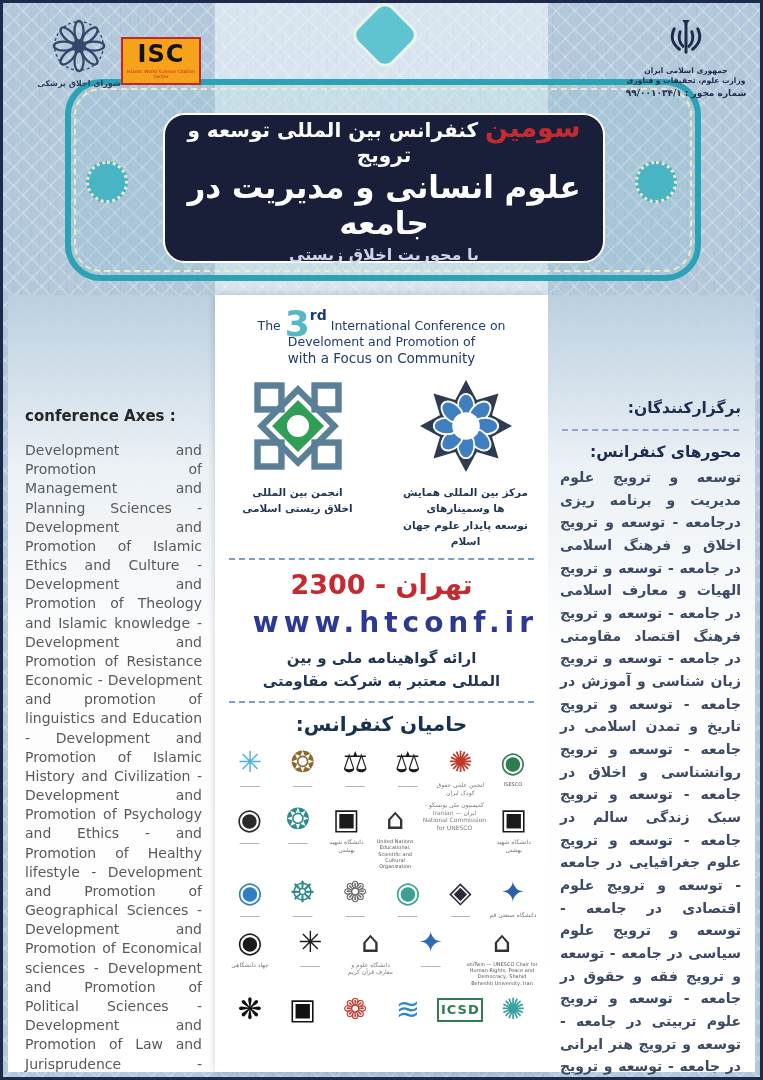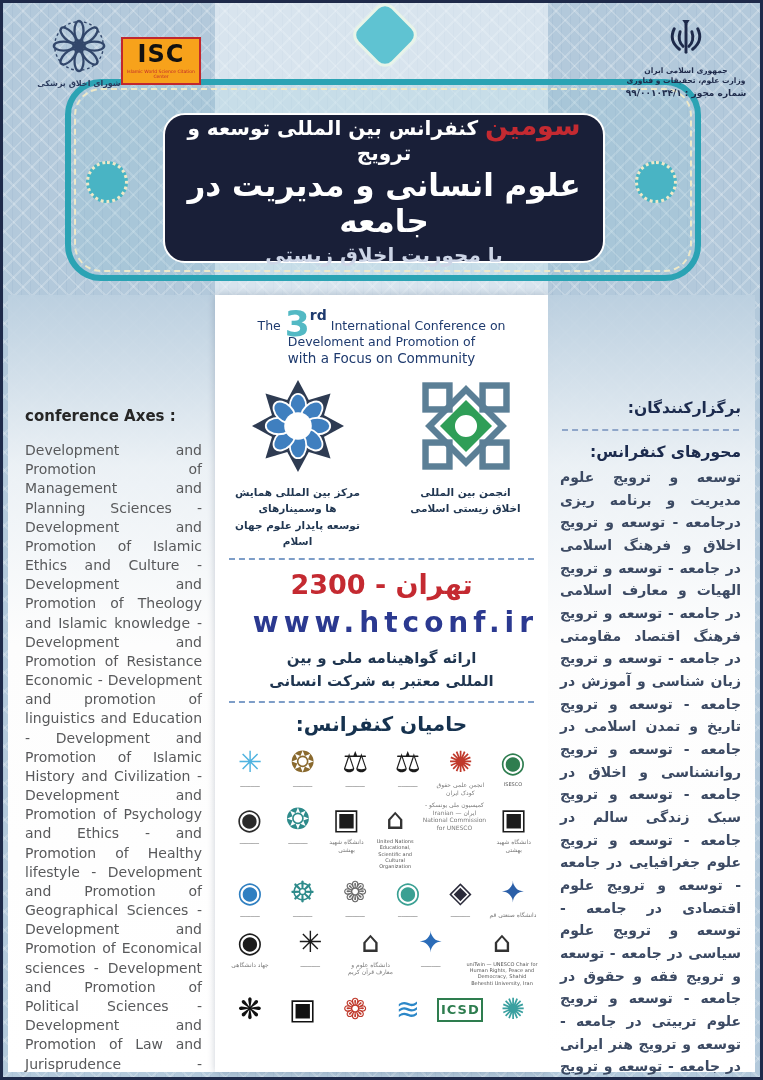--- a/index.html
+++ b/index.html
@@ -25,21 +25,21 @@
   .medallion-side{ position:absolute; top:158px; width:42px; height:42px; border-radius:50%;
     background:#49b4c4; border:3px dotted #efe9c8; }
   .medallion-side.l{ left:83px; } .medallion-side.r{ right:83px; }
   .banner{ position:absolute; left:160px; top:110px; width:442px; height:150px;
     background:#191f38; border:2px solid #ffffff; border-radius:22px;
     display:flex; flex-direction:column; justify-content:center; align-items:center;
     direction:rtl; text-align:center; }
   .banner .b1{ font-size:20px; color:#ffffff; font-weight:bold; }
   .banner .b1 .accent{ font-size:27px; font-weight:bold; }
   .banner .b2{ font-size:31px; color:#ffffff; font-weight:bold; margin-top:2px; }
-  .banner .b3{ font-size:20px; color:#cdd5e6; font-weight:bold; margin-top:4px; }
+  .banner .b3{ font-size:16px; color:#cdd5e6; font-weight:bold; margin-top:4px; }
   .org-left{ position:absolute; left:18px; top:16px; width:92px; text-align:center; color:#2c3c5e;margin-left:12px; }
   .org-left .cap{ font-size:8px; font-weight:bold; margin-top:2px; }
   .isc{ position:absolute; left:118px; top:34px; width:80px; height:48px;
     background:#f7a21b; border:2.5px solid #c1272d; text-align:center; }
   .isc .lbl{ font-size:24px; font-weight:bold; color:#111; line-height:30px; letter-spacing:1px;}
   .isc .sub{ font-size:4.5px; color:#c1272d; line-height:5px; }
   .org-right{ position:absolute; right:10px; top:14px; width:128px; text-align:center; color:#1e2a4a; }
   .org-right .cap{ font-size:7.5px; font-weight:bold; margin-top:1px; }
   .org-right .lic{ font-size:9px; font-weight:bold; margin-top:3px; direction:rtl; }
   
@@ -153,20 +153,37 @@
       <div class="etitle">
         <div class="et1">
           <span>The</span>
           <span class="num">3</span><span class="ord">rd</span>
           <span>International Conference on Develoment and Promotion of</span>
         </div>
         <div class="et3">with a Focus on Community</div>
       </div>
 
       <div class="mlogos">
+        <div class="mlogo">
+          <svg width="92" height="92" viewBox="0 0 100 100">
+            <g fill="none" stroke="#5b7f96" stroke-width="7">
+              <rect x="22" y="22" width="56" height="56" transform="rotate(45 50 50)"></rect>
+              <rect x="6" y="6" width="26" height="26"></rect>
+              <rect x="68" y="6" width="26" height="26"></rect>
+              <rect x="6" y="68" width="26" height="26"></rect>
+              <rect x="68" y="68" width="26" height="26"></rect>
+            </g>
+            <rect x="30" y="30" width="40" height="40" transform="rotate(45 50 50)" fill="#2f9e57"></rect>
+            <circle cx="50" cy="50" r="13" fill="#ffffff" stroke="#2f9e57" stroke-width="2"></circle>
+          </svg>
+          <div class="cap">
+            <span>انجمن بین المللی</span><br>
+            <span>اخلاق زیستی اسلامی</span>
+          </div>
+        </div>
         <div class="mlogo">
           <svg width="92" height="92" viewBox="0 0 100 100">
             <defs>
               <path id="dk" d="M50 0 L64 26 L50 38 L36 26 Z" fill="#2e3b52"></path>
               <ellipse id="bl" cx="50" cy="29" rx="9" ry="14" fill="#3f7fbf" stroke="#ffffff" stroke-width="2"></ellipse>
             </defs>
             <use href="#dk"></use>
               <use href="#dk" transform="rotate(45 50 50)"></use>
             <use href="#dk" transform="rotate(90 50 50)"></use>
               <use href="#dk" transform="rotate(135 50 50)"></use>
@@ -182,44 +199,27 @@
               <use href="#bl" transform="rotate(225 50 50)"></use>
             <use href="#bl" transform="rotate(270 50 50)"></use>
               <use href="#bl" transform="rotate(315 50 50)"></use>
             <circle cx="50" cy="50" r="15" fill="#ffffff"></circle>
           </svg>
           <div class="cap">
             <span>مرکز بین المللی همایش ها وسمینارهای</span><br>
             <span>توسعه پایدار علوم جهان اسلام</span>
           </div>
         </div>
-        <div class="mlogo">
-          <svg width="92" height="92" viewBox="0 0 100 100">
-            <g fill="none" stroke="#5b7f96" stroke-width="7">
-              <rect x="22" y="22" width="56" height="56" transform="rotate(45 50 50)"></rect>
-              <rect x="6" y="6" width="26" height="26"></rect>
-              <rect x="68" y="6" width="26" height="26"></rect>
-              <rect x="6" y="68" width="26" height="26"></rect>
-              <rect x="68" y="68" width="26" height="26"></rect>
-            </g>
-            <rect x="30" y="30" width="40" height="40" transform="rotate(45 50 50)" fill="#2f9e57"></rect>
-            <circle cx="50" cy="50" r="13" fill="#ffffff" stroke="#2f9e57" stroke-width="2"></circle>
-          </svg>
-          <div class="cap">
-            <span>انجمن بین المللی</span><br>
-            <span>اخلاق زیستی اسلامی</span>
-          </div>
-        </div>
       </div>
 
       <div class="dashsep"></div>
 
       <div class="city">تهران - 2300</div>
       <div class="site">www.htconf.ir</div>
-      <div class="cert">ارائه گواهینامه ملی و بین المللی معتبر به شرکت انسانی</div>
+      <div class="cert">ارائه گواهینامه ملی و بین المللی معتبر به شرکت مقاومتی</div>
 
       <div class="dashsep"></div>
 
       <div class="sp-h">حامیان کنفرانس:</div>
 
       <div class="sprow">
         <div class="sp">
             <span class="g" style="color: rgb(79, 179, 224);">✳</span>
             <span class="c">ـــــــــــ</span>
           </div>

